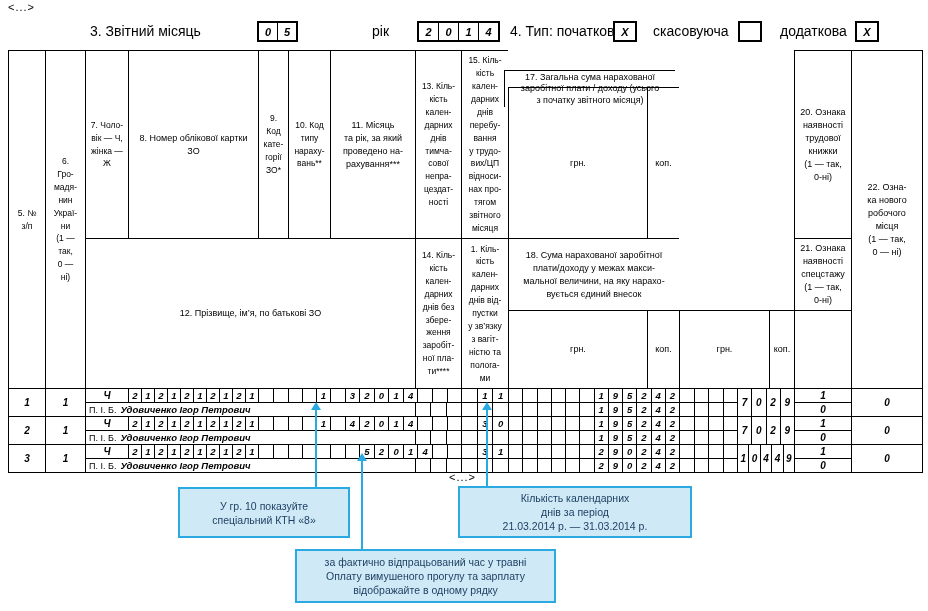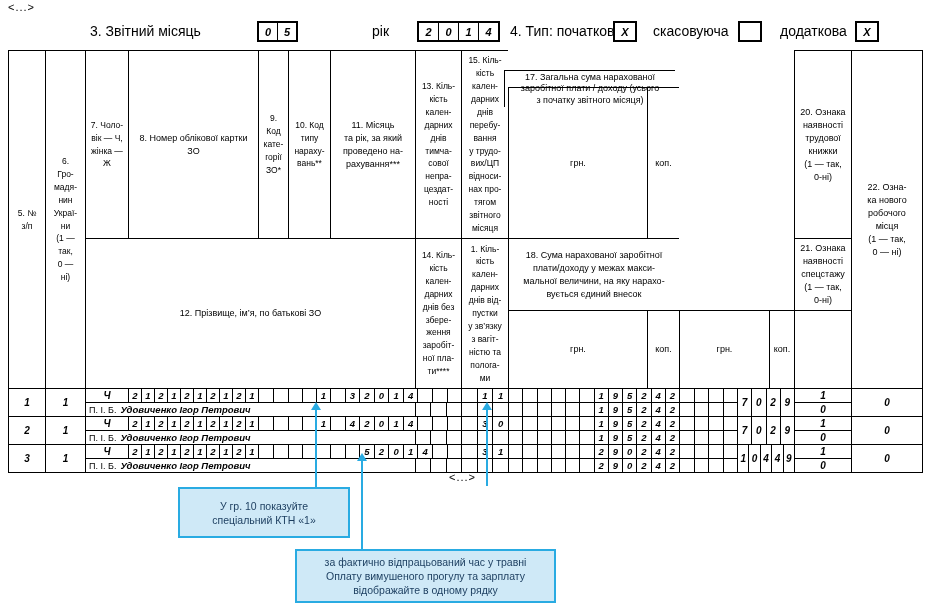--- a/index.html
+++ b/index.html
@@ -491,21 +491,26 @@
 
   <div class="ahead" style="left:311px;top:402px;"></div>
   <div class="aline" style="left:315px;top:409px;height:78px;"></div>
   <div class="ahead" style="left:482px;top:402px;"></div>
   <div class="aline" style="left:486px;top:409px;height:77px;"></div>
   <div class="ahead" style="left:357px;top:453px;"></div>
   <div class="aline" style="left:361px;top:460px;height:89px;"></div>
 
   <div class="callout" style="left:178px;top:487px;width:172px;height:51px;">
     <span>У гр. 10 показуйте</span>
-    <span>спеціальний КТН «1»</span>
+    <span>спеціальний КТН «8»</span>
+  </div>
+  <div class="callout" style="left:458px;top:486px;width:234px;height:52px;">
+    <span>Кількість календарних</span>
+    <span>днів за період</span>
+    <span>21.03.2014 р. — 31.03.2014 р.</span>
   </div>
   <div class="callout" style="left:295px;top:549px;width:261px;height:54px;">
     <span>за фактично відпрацьований час у травні</span>
     <span>Оплату вимушеного прогулу та зарплату</span>
     <span>відображайте в одному рядку</span>
   </div>
 
 </div>
 
 </body></html>

